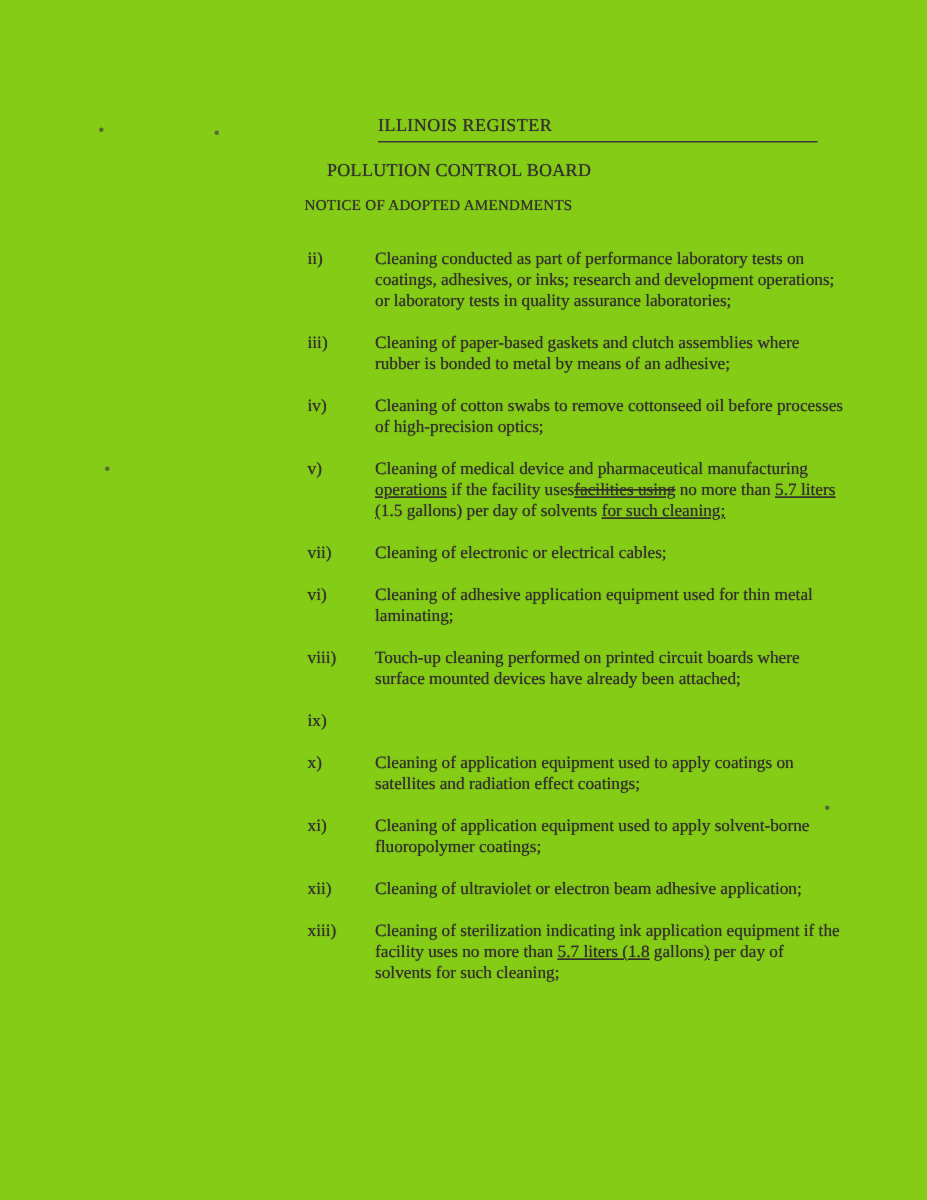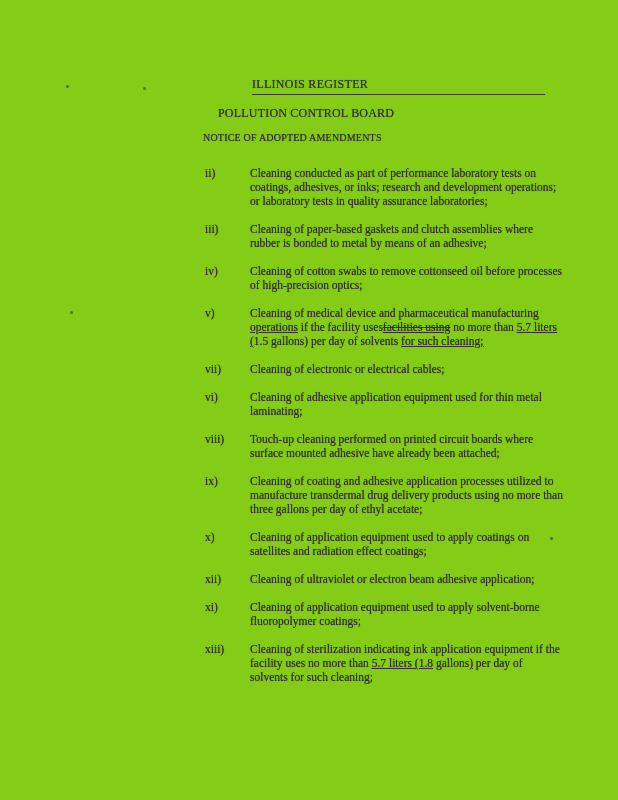--- a/index.html
+++ b/index.html
@@ -113,37 +113,36 @@
       <div class="item">
         <div class="num">vii)</div>
         <div class="body"><span class="seg plain">Cleaning of electronic or electrical cables;</span></div>
       </div>
       <div class="item">
         <div class="num">vi)</div>
         <div class="body"><span class="seg plain">Cleaning of adhesive application equipment used for thin metal laminating;</span></div>
       </div>
       <div class="item">
         <div class="num">viii)</div>
-        <div class="body"><span class="seg plain">Touch-up cleaning performed on printed circuit boards where surface mounted adhesive have already been attached;</span></div>
+        <div class="body"><span class="seg plain">Touch-up cleaning performed on printed circuit boards where surface mounted devices have already been attached;</span></div>
       </div>
       <div class="item">
         <div class="num">ix)</div>
-        <div class="body"><span class="seg plain">Cleaning of coating and adhesive application processes utilized to manufacture transdermal drug delivery products using no more than three gallons per day of ethyl acetate;</span></div>
       </div>
       <div class="item">
         <div class="num">x)</div>
         <div class="body"><span class="seg plain">Cleaning of application equipment used to apply coatings on satellites and radiation effect coatings;</span></div>
       </div>
       <div class="item">
+        <div class="num">xi)</div>
+        <div class="body"><span class="seg plain">Cleaning of application equipment used to apply solvent-borne fluoropolymer coatings;</span></div>
+      </div>
+      <div class="item">
         <div class="num">xii)</div>
         <div class="body"><span class="seg plain">Cleaning of ultraviolet or electron beam adhesive application;</span></div>
-      </div>
-      <div class="item">
-        <div class="num">xi)</div>
-        <div class="body"><span class="seg plain">Cleaning of application equipment used to apply solvent-borne fluoropolymer coatings;</span></div>
       </div>
       <div class="item">
         <div class="num">xiii)</div>
         <div class="body"><span class="seg plain">Cleaning of sterilization indicating ink application equipment if the facility uses no more than </span><span class="seg insert">5.7 liters (1.8</span><span class="seg plain"> gallons</span><span class="seg insert">)</span><span class="seg plain"> per day of solvents for such cleaning;</span></div>
       </div>
     </div>
 
   <div class="speck" style="left:66px; top:85px;"></div>
   <div class="speck" style="left:143px; top:87px;"></div>
   <div class="speck" style="left:70px; top:311px;"></div>

